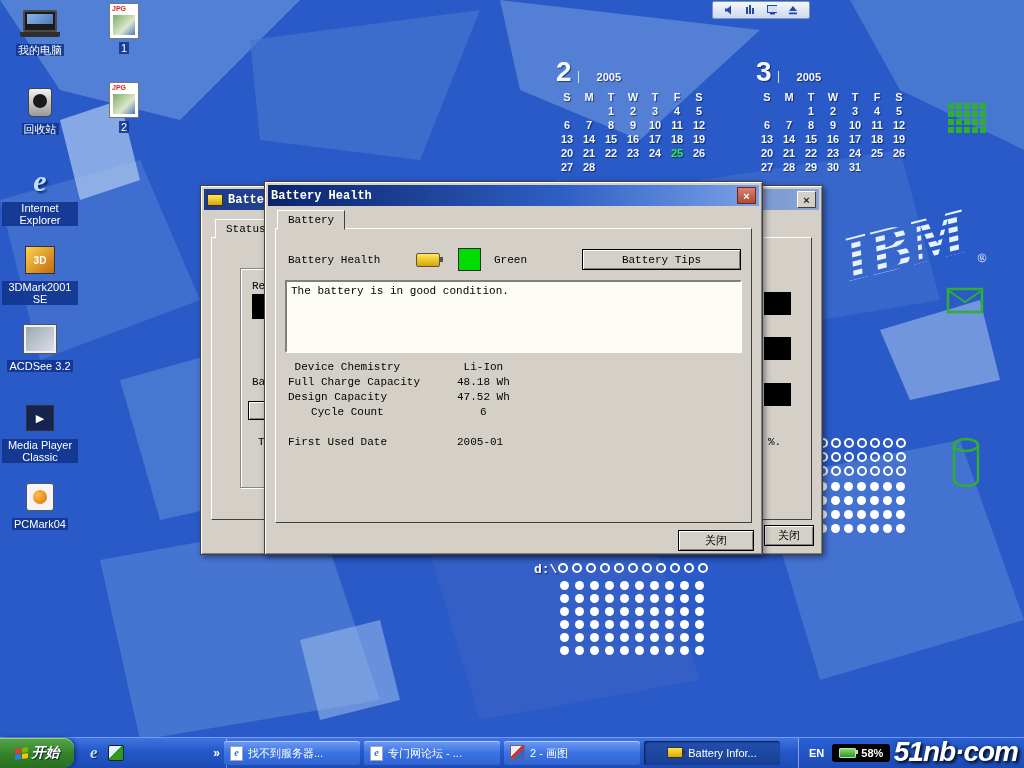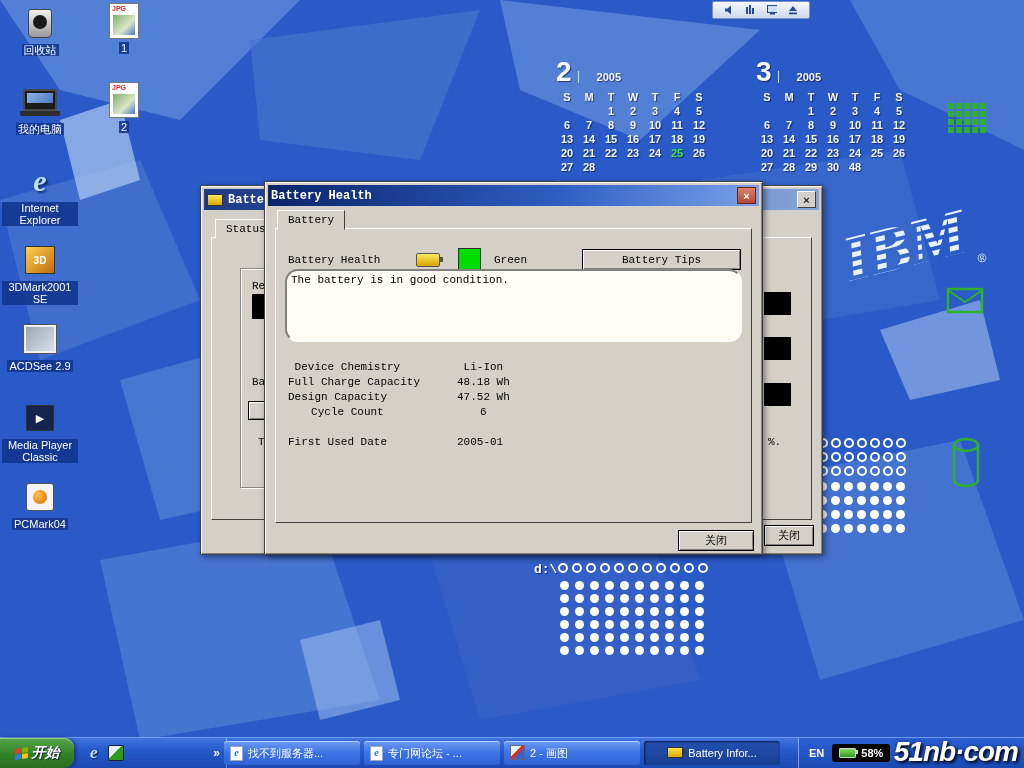--- a/index.html
+++ b/index.html
@@ -196,54 +196,54 @@
     <svg width="10" height="10">
         <polygon points="5,1 9,6 1,6" fill="#234a9c"></polygon>
         <rect x="1" y="7.5" width="8" height="1.8" fill="#234a9c"></rect>
       </svg>
   </span>
 </div>
 
 <div id="desktop-icons">
     <div class="desk-icon">
       <div class="di-gfx">
+        <div style="width:30px;height:18px;background:#1b1b1b;border:2px solid #4a4a4a;border-radius:2px">
+          <div style="margin:2px;height:10px;background:linear-gradient(135deg,#8fb4e8,#4a78c0)"></div>
+        </div>
+        <div style="width:40px;height:5px;background:#2e2e2e;border-radius:0 0 2px 2px"></div>
+      </div>
+      <div class="di-label">我的电脑</div>
+    </div>
+    <div class="desk-icon">
+      <div class="di-gfx">
         <div style="width:22px;height:27px;background:linear-gradient(#f2f2f2,#9a9a9a);border:1px solid #444;border-radius:3px 3px 5px 5px">
           <div style="width:14px;height:14px;border-radius:50%;background:#1a1a1a;margin:5px auto"></div>
         </div>
       </div>
       <div class="di-label">回收站</div>
     </div>
     <div class="desk-icon">
       <div class="di-gfx">
-        <div style="width:30px;height:18px;background:#1b1b1b;border:2px solid #4a4a4a;border-radius:2px">
-          <div style="margin:2px;height:10px;background:linear-gradient(135deg,#8fb4e8,#4a78c0)"></div>
-        </div>
-        <div style="width:40px;height:5px;background:#2e2e2e;border-radius:0 0 2px 2px"></div>
-      </div>
-      <div class="di-label">我的电脑</div>
-    </div>
-    <div class="desk-icon">
-      <div class="di-gfx">
         <div style="font:bold italic 30px 'Liberation Serif',serif;color:#bfe0ff;text-shadow:2px 2px 2px #0a2a6a;line-height:32px">e</div>
       </div>
       <div class="di-label">Internet Explorer</div>
     </div>
     <div class="desk-icon">
       <div class="di-gfx">
         <div style="width:28px;height:26px;background:linear-gradient(135deg,#ffd34d,#c06a10);border:1px solid #333;display:flex;align-items:center;justify-content:center;font:bold 10px 'Liberation Sans',sans-serif;color:#fff">3D</div>
       </div>
       <div class="di-label">3DMark2001 SE</div>
     </div>
     <div class="desk-icon">
       <div class="di-gfx">
         <div style="width:28px;height:24px;background:#f0f0f0;border:1px solid #555;padding:2px">
           <div style="height:100%;background:linear-gradient(135deg,#9aa,#dde)"></div>
         </div>
       </div>
-      <div class="di-label">ACDSee 2.9</div>
+      <div class="di-label">ACDSee 3.2</div>
     </div>
     <div class="desk-icon">
       <div class="di-gfx">
         <div style="width:26px;height:24px;background:#14244e;border:1px solid #333;display:flex;align-items:center;justify-content:center;color:#fff;font-size:11px">▶</div>
       </div>
       <div class="di-label">Media Player Classic</div>
     </div>
     <div class="desk-icon">
       <div class="di-gfx">
         <div style="width:26px;height:26px;background:#f4f4f4;border:1px solid #555;border-radius:3px;display:flex;align-items:center;justify-content:center">
@@ -303,21 +303,21 @@
   </div>
   <div class="tab" style="left:12px;top:28px;">Battery</div>
   <div class="panel3d" style="left:10px;top:46px;width:475px;height:293px;">
     <span class="lbl mono" style="left:12px;top:25px;">Battery Health</span>
     <span class="batt-glyph" style="left:140px;top:24px;">
         <i></i>
       </span>
     <span class="status-swatch" id="status-swatch" style="left: 182px; top: 19px; background: rgb(0, 220, 0);"></span>
     <span class="lbl mono" style="left:218px;top:25px;">Green</span>
     <button class="btn3d" style="left:306px;top:20px;width:159px;height:21px;">Battery Tips</button>
-    <div class="sunken" style="left:9px;top:40px;width:453px;height:69px;border-radius:13px;">
+    <div class="sunken" style="left:9px;top:51px;width:453px;height:69px;">
       <span class="mono" style="display:block;padding:3px 4px;">The battery is in good condition.</span>
     </div>
     <div id="info-rows" class="mono">
         <div class="info-row">
           <span class="info-label">Device Chemistry</span>
           <span>Li-Ion</span>
         </div>
         <div class="info-row">
           <span class="info-label">Full Charge Capacity</span>
           <span>48.18 Wh</span>
@@ -473,21 +473,21 @@
       <span class="cal-cell">21</span>
       <span class="cal-cell">22</span>
       <span class="cal-cell">23</span>
       <span class="cal-cell">24</span>
       <span class="cal-cell">25</span>
       <span class="cal-cell">26</span>
       <span class="cal-cell">27</span>
       <span class="cal-cell">28</span>
       <span class="cal-cell">29</span>
       <span class="cal-cell">30</span>
-      <span class="cal-cell">48</span>
+      <span class="cal-cell">31</span>
       <span class="cal-cell"></span>
       <span class="cal-cell"></span>
     </div>
   </div>
 <div class="dot" style="left: 818px; top: 438px; width: 6px; height: 6px; border: 2px solid rgb(255, 255, 255);"></div>
 <div class="dot" style="left: 831px; top: 438px; width: 6px; height: 6px; border: 2px solid rgb(255, 255, 255);"></div>
 <div class="dot" style="left: 844px; top: 438px; width: 6px; height: 6px; border: 2px solid rgb(255, 255, 255);"></div>
 <div class="dot" style="left: 857px; top: 438px; width: 6px; height: 6px; border: 2px solid rgb(255, 255, 255);"></div>
 <div class="dot" style="left: 870px; top: 438px; width: 6px; height: 6px; border: 2px solid rgb(255, 255, 255);"></div>
 <div class="dot" style="left: 883px; top: 438px; width: 6px; height: 6px; border: 2px solid rgb(255, 255, 255);"></div>

